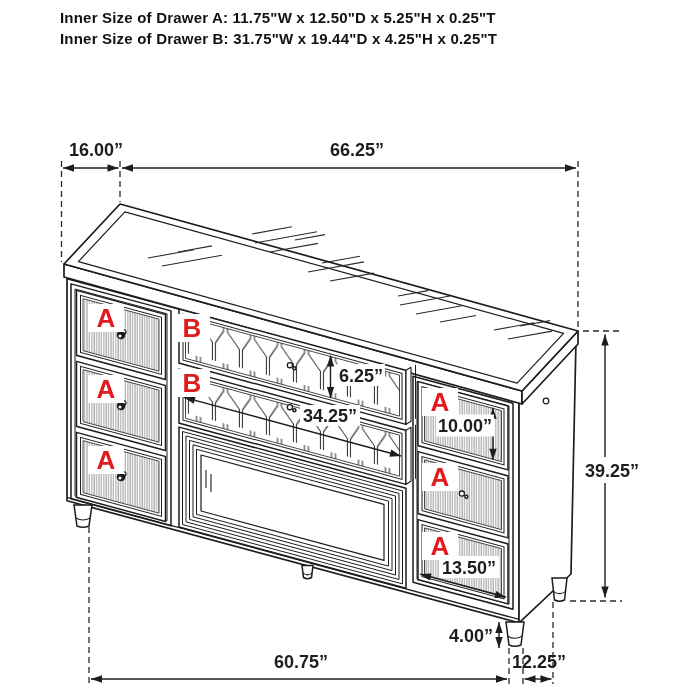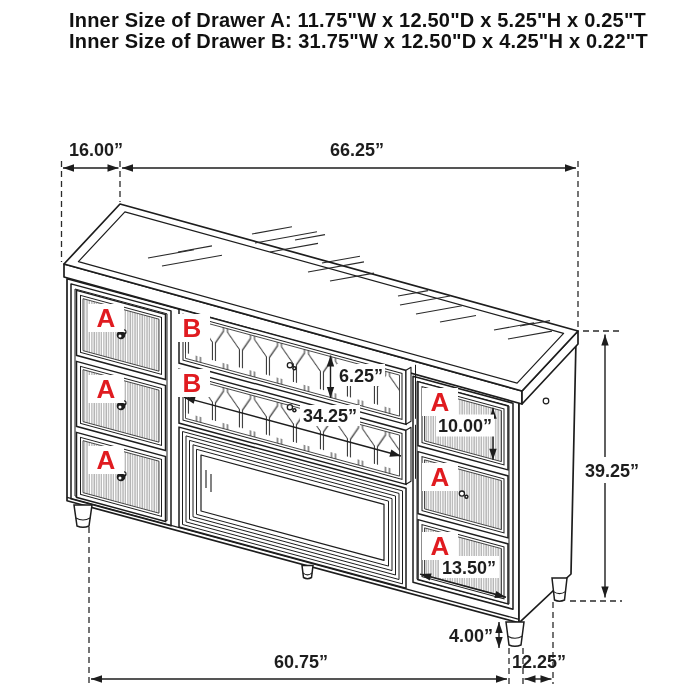--- a/index.html
+++ b/index.html
@@ -1,30 +1,30 @@
 <!DOCTYPE html>
 <html><head>
 <meta charset="utf-8">
 <style>
   html,body { margin:0; padding:0; background:#ffffff; }
   body { width:700px; height:700px; position:relative; overflow:hidden;
          font-family:"Liberation Sans", sans-serif; }
-  .hdr { position:absolute; left:69px; font-weight:bold; font-size:20px;
+  .hdr { position:absolute; left:60px; font-weight:bold; font-size:15px;
          color:#111; white-space:nowrap; letter-spacing:0.2px; }
   #hdr1 { top:9px; }
   #hdr2 { top:30px; }
   svg text { font-family:"Liberation Sans", sans-serif; }
 </style>
 </head>
 <body>
 
 
 
 <div class="hdr" id="hdr1">Inner Size of Drawer A: 11.75"W x 12.50"D x 5.25"H x 0.25"T</div>
-<div class="hdr" id="hdr2">Inner Size of Drawer B: 31.75"W x 12.50"D x 4.25"H x 0.22"T</div>
+<div class="hdr" id="hdr2">Inner Size of Drawer B: 31.75"W x 19.44"D x 4.25"H x 0.25"T</div>
 
 <svg width="700" height="700" viewBox="0 0 700 700">
   <defs>
     <pattern id="flute" width="2.4" height="8" patternUnits="userSpaceOnUse">
       <rect width="2.4" height="8" fill="#ffffff"></rect>
       <line x1="0.9" y1="0" x2="0.9" y2="8" stroke="#9b9b9b" stroke-width="1"></line>
     </pattern>
     <pattern id="hexlattice" width="27" height="42" patternUnits="userSpaceOnUse" patternTransform="translate(6,0)">
       <rect x="-28" width="84" height="42" fill="#ffffff"></rect>
       <g stroke="#2a2a2a" stroke-width="1" fill="none">

